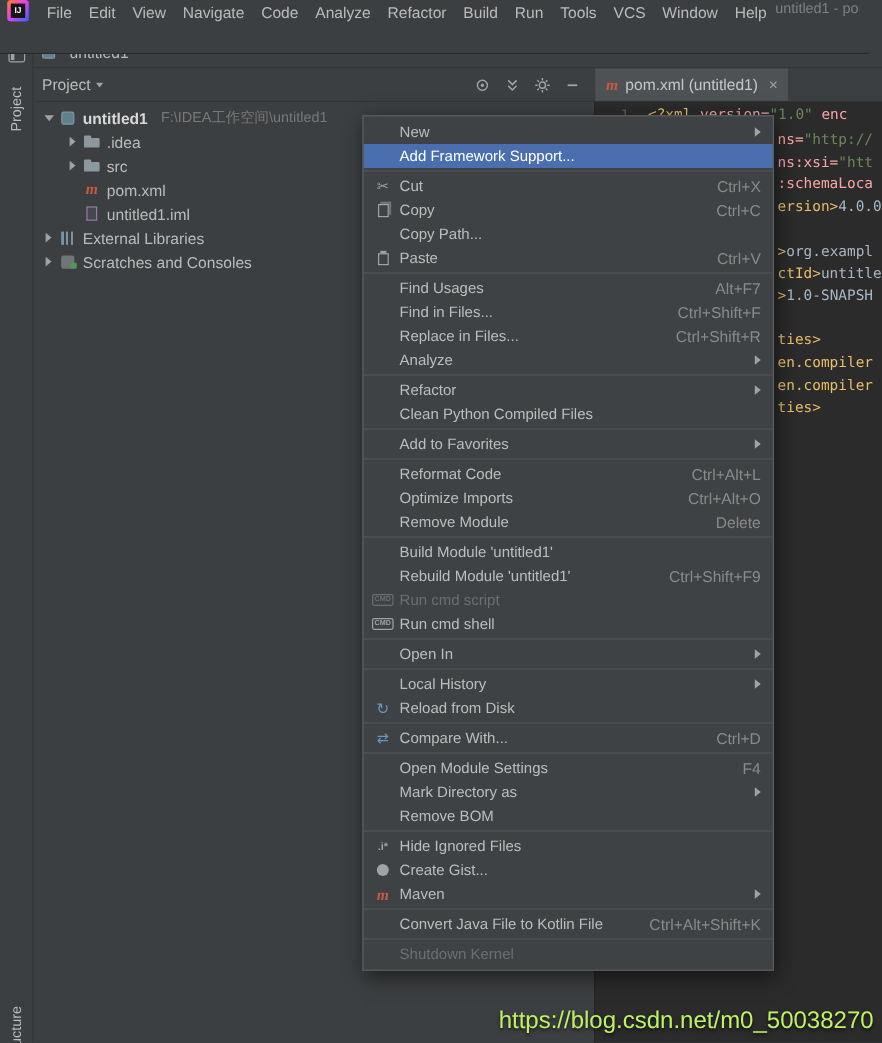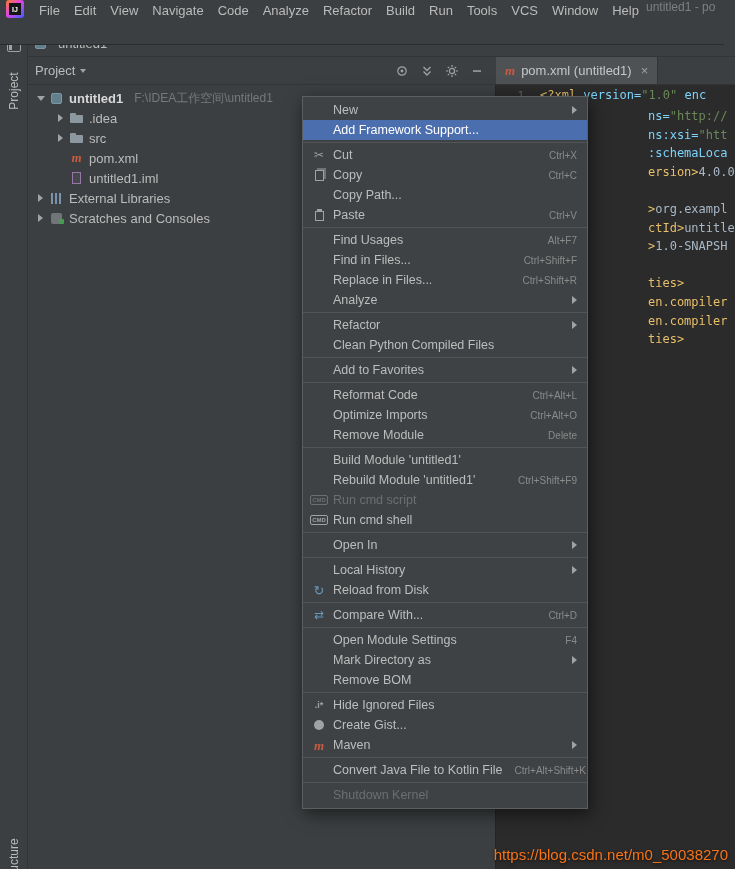--- a/index.html
+++ b/index.html
@@ -85,31 +85,31 @@
       border-radius:1px;background:#499c54}
 
   
   .editor{position:absolute;top:85px;left:495px;right:0;bottom:0;background:#2b2b2b;
           border-left:1px solid #242626;font-family:"DejaVu Sans Mono",monospace;font-size:12px;
           overflow:hidden}
   .gutter{position:absolute;left:0;top:4px;width:28px;text-align:right;color:#606366;font-size:11px}
   .codeline1{position:absolute;left:44px;top:3px;white-space:pre}
   .frags{position:absolute;left:152px;top:22px;right:0}
   .fragline{height:18.6px;line-height:18.6px;white-space:pre;overflow:hidden}
-  .c-tag{color:#e8bf6a}.c-attr{color:#7dd3fc}.c-str{color:#6a8759}.c-text{color:#a9b7c6}
-
-  
-  .ctx{position:absolute;left:302px;top:96px;width:286px;background:#3e4244;
+  .c-tag{color:#e8bf6a}.c-attr{color:#fca5a5}.c-str{color:#6a8759}.c-text{color:#a9b7c6}
+
+  
+  .ctx{position:absolute;left:302px;top:96px;width:343px;background:#3e4244;
        border:1px solid #5c5f61;box-shadow:2px 5px 16px rgba(0,0,0,.55);
        padding:3px 0;box-sizing:border-box;z-index:30}
   .mi{height:20px;display:flex;align-items:center;padding:0 10px 0 7px;font-size:12.5px;color:#bdbdbd}
   .mi .ic-col{width:18px;height:16px;margin-right:5px;flex:none;display:flex;align-items:center;
        justify-content:center;position:relative;color:#9fa3a6}
   .mi .lbl{white-space:nowrap}
-  .mi .sc{margin-left:auto;padding-left:12px;color:#8a8a8a;font-size:10px;white-space:nowrap}
+  .mi .sc{margin-left:auto;padding-left:12px;color:#8a8a8a;font-size:13px;white-space:nowrap}
   .mi .sub{margin-left:auto;padding-left:12px}
   .mi .sub::before{content:"";display:block;border-left:5px solid #9fa3a6;
        border-top:4px solid transparent;border-bottom:4px solid transparent}
   .mi.hl{background:#4b6eaf;color:#ffffff}
   .mi.hl .ic-col{color:#dfe7f5}
   .mi.dis{color:#6c6f71}
   .mi.dis .ic-col{color:#6c6f71}
   .sep{height:1px;background:#525557;margin:2px 0}
 
   .mic-cut{font-size:12px;line-height:1}
@@ -122,21 +122,21 @@
        padding:1px;line-height:1}
   .mic-reload{font-size:13px;line-height:1;color:#6897bb}
   .mic-compare{font-size:12px;line-height:1;color:#6897bb}
   .mic-hideign{font-size:9px;font-weight:bold;letter-spacing:0}
   .mic-diag{width:12px;height:12px;position:relative}
   .mic-diag::before{content:"";position:absolute;left:0;top:1px;width:5px;height:4px;border:1px solid currentColor}
   .mic-diag::after{content:"";position:absolute;right:0;bottom:1px;width:5px;height:4px;border:1px solid currentColor}
   .mic-gist{width:10px;height:10px;border-radius:50%;background:currentColor}
   .mic-maven{color:#cb5a41;font:italic bold 13px "Liberation Serif",serif;line-height:1}
 
-  .watermark{position:absolute;right:7px;bottom:6px;font-size:15px;color:#f97316;z-index:40;
+  .watermark{position:absolute;right:7px;bottom:6px;font-size:20px;color:#bef264;z-index:40;
        text-shadow:0 1px 3px rgba(0,0,0,.7)}
 </style>
 </head>
 <body>
 
 <div class="titlebar">
   <div class="logo"></div>
   <div class="menubar" id="menubar">
       <div class="tb-menu">File</div>
       <div class="tb-menu">Edit</div>

